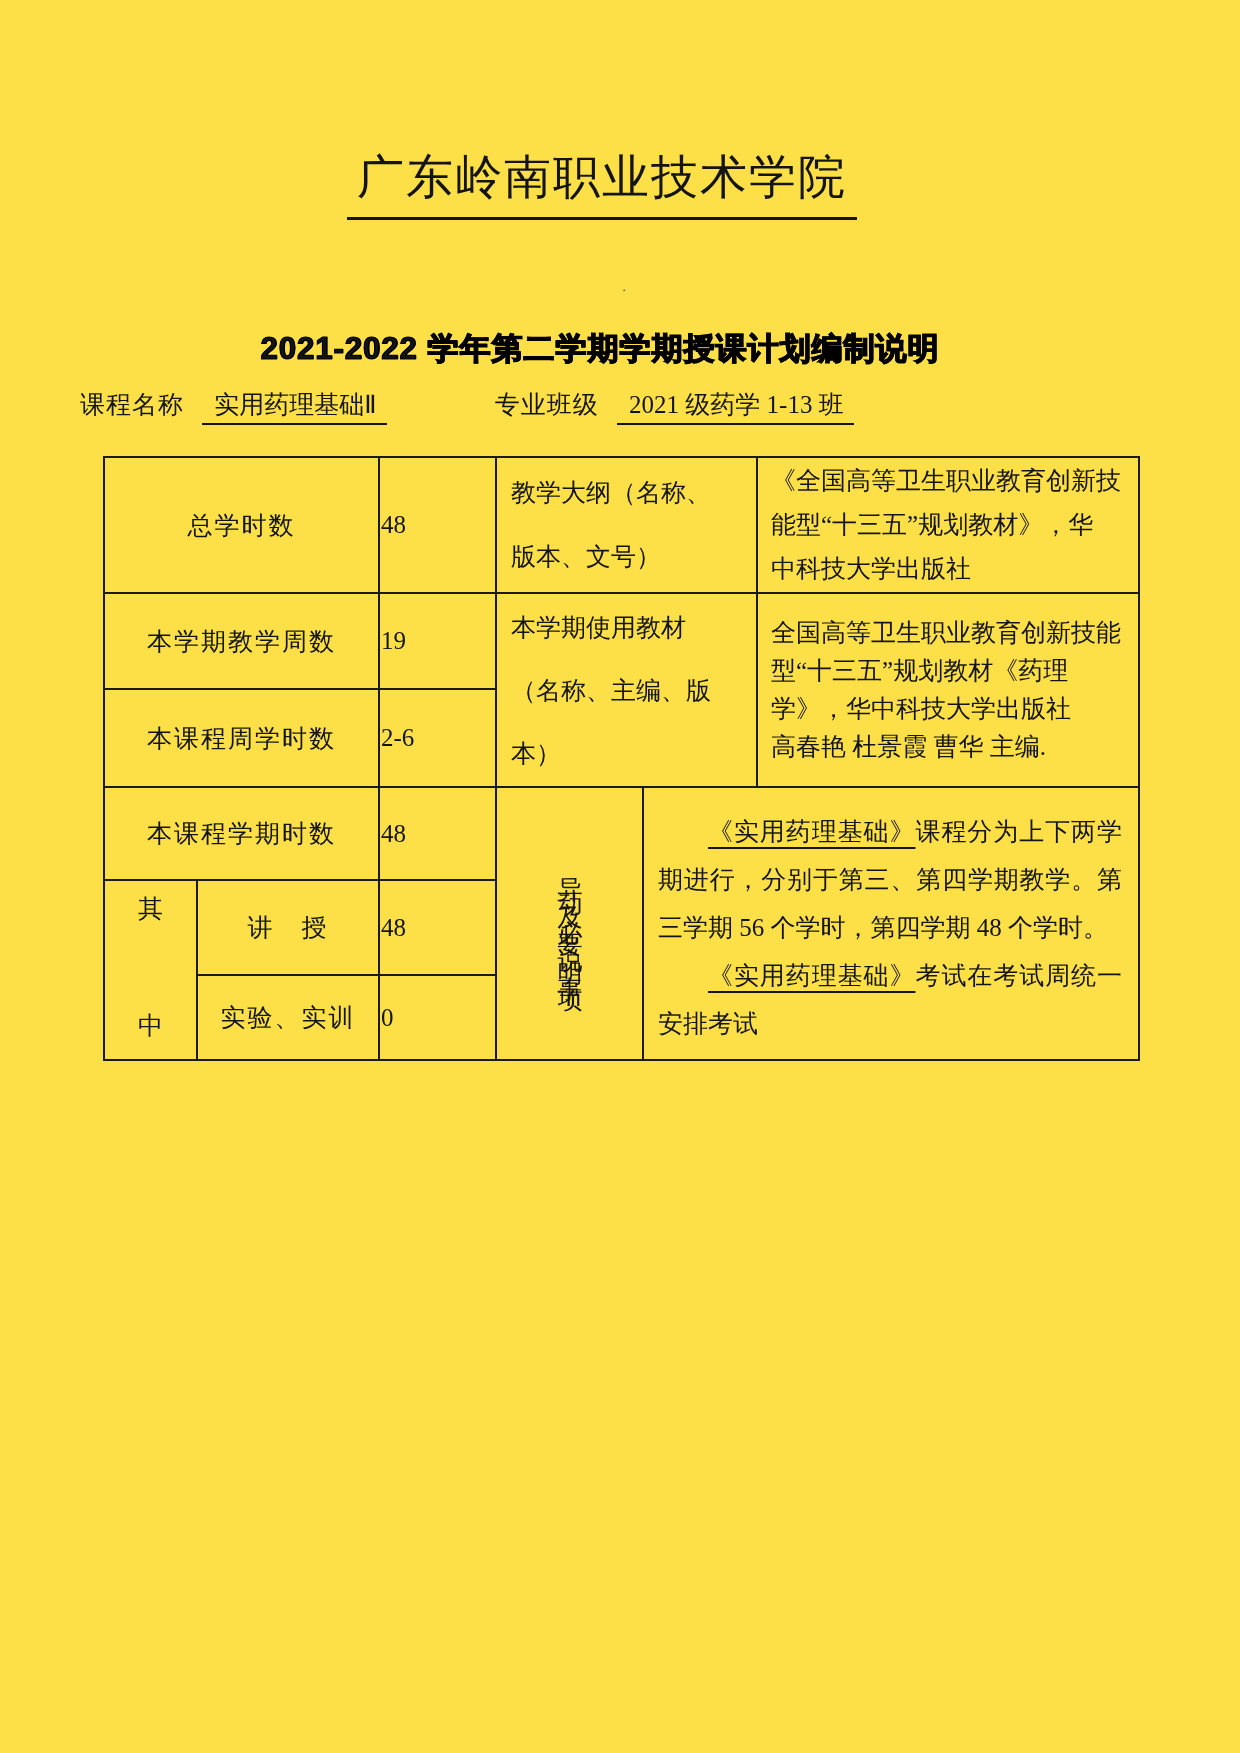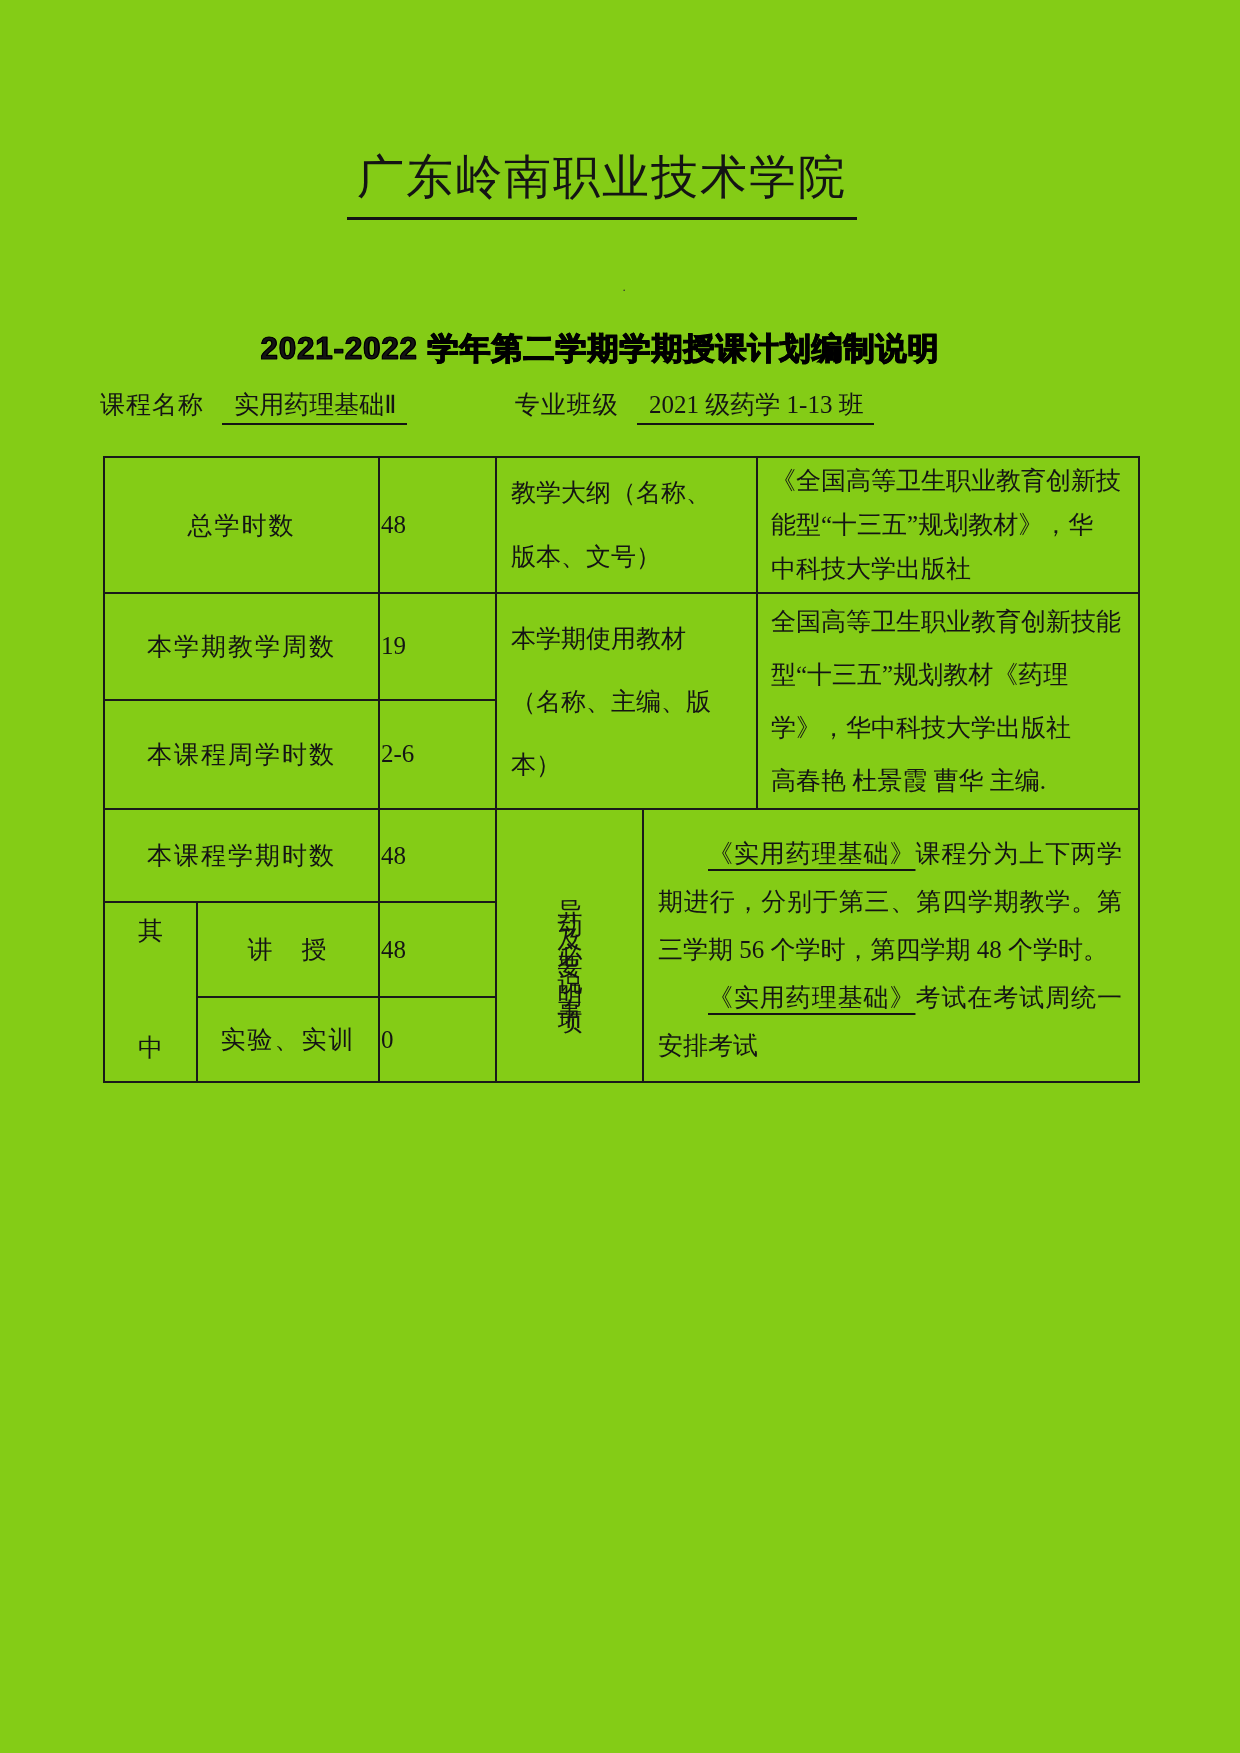--- a/index.html
+++ b/index.html
@@ -1,19 +1,19 @@
 <!DOCTYPE html>
 <html><head>
 <meta charset="utf-8">
 <style>
   html,body { margin:0; padding:0; background:#ffffff; }
   .page {
     position: relative;
     width: 1240px; height: 1753px;
-    background: #84cc16;
+    background: #fde047;
     color: #141414;
     font-family: "Liberation Serif", serif;
     overflow: hidden;
   }
   
   .title-wrap {
     padding-top: 146px;
     text-align: center;
     transform: translateX(-18px);
   }
@@ -46,21 +46,21 @@
   
   .form-line { font-size: 25px; white-space: nowrap; height: 38px; }
   .form-line.l1 { margin-top: 18px; }
   .form-line.l2 { margin-top: 17px; }
   .flabel { display: inline-block; letter-spacing: 1px; }
   .fvalue {
     display: inline-block;
     border-bottom: 2px solid #141414;
     padding: 0 10px 2px 12px;
   }
-  .ml-188 { margin-left: 100px; }
+  .ml-188 { margin-left: 80px; }
   .ml-12  { margin-left: 12px; }
   .ml-102 { margin-left: 102px; }
   .ml-24  { margin-left: 24px; }
   .ml-112 { margin-left: 112px; }
   .minw-155 { min-width: 155px; }
   .minw-90  { min-width: 90px;  }
   
   table.plan {
     margin: 30px 0 0 103px;
     border-collapse: collapse;
@@ -81,21 +81,21 @@
     white-space: pre-line;
   }
   td.cap.syllabus { line-height: 64px; }
   td.cap.textbook { line-height: 63px; border-radius: 16px; }
   td.txt {
     text-align: left;
     padding-left: 13px; padding-right: 10px;
     white-space: pre-line;
   }
   td.txt.r1 { line-height: 44px; }
-  td.txt.r23 { line-height: 53px; }
+  td.txt.r23 { line-height: 38px; }
   td.vertcell { text-align: center; vertical-align: middle; }
   .vert {
     display: inline-block;
     writing-mode: vertical-rl;
     height: 240px;
     font-size: 25px;
     letter-spacing: 14px;
     line-height: 60px;
     text-align: center;
   }

